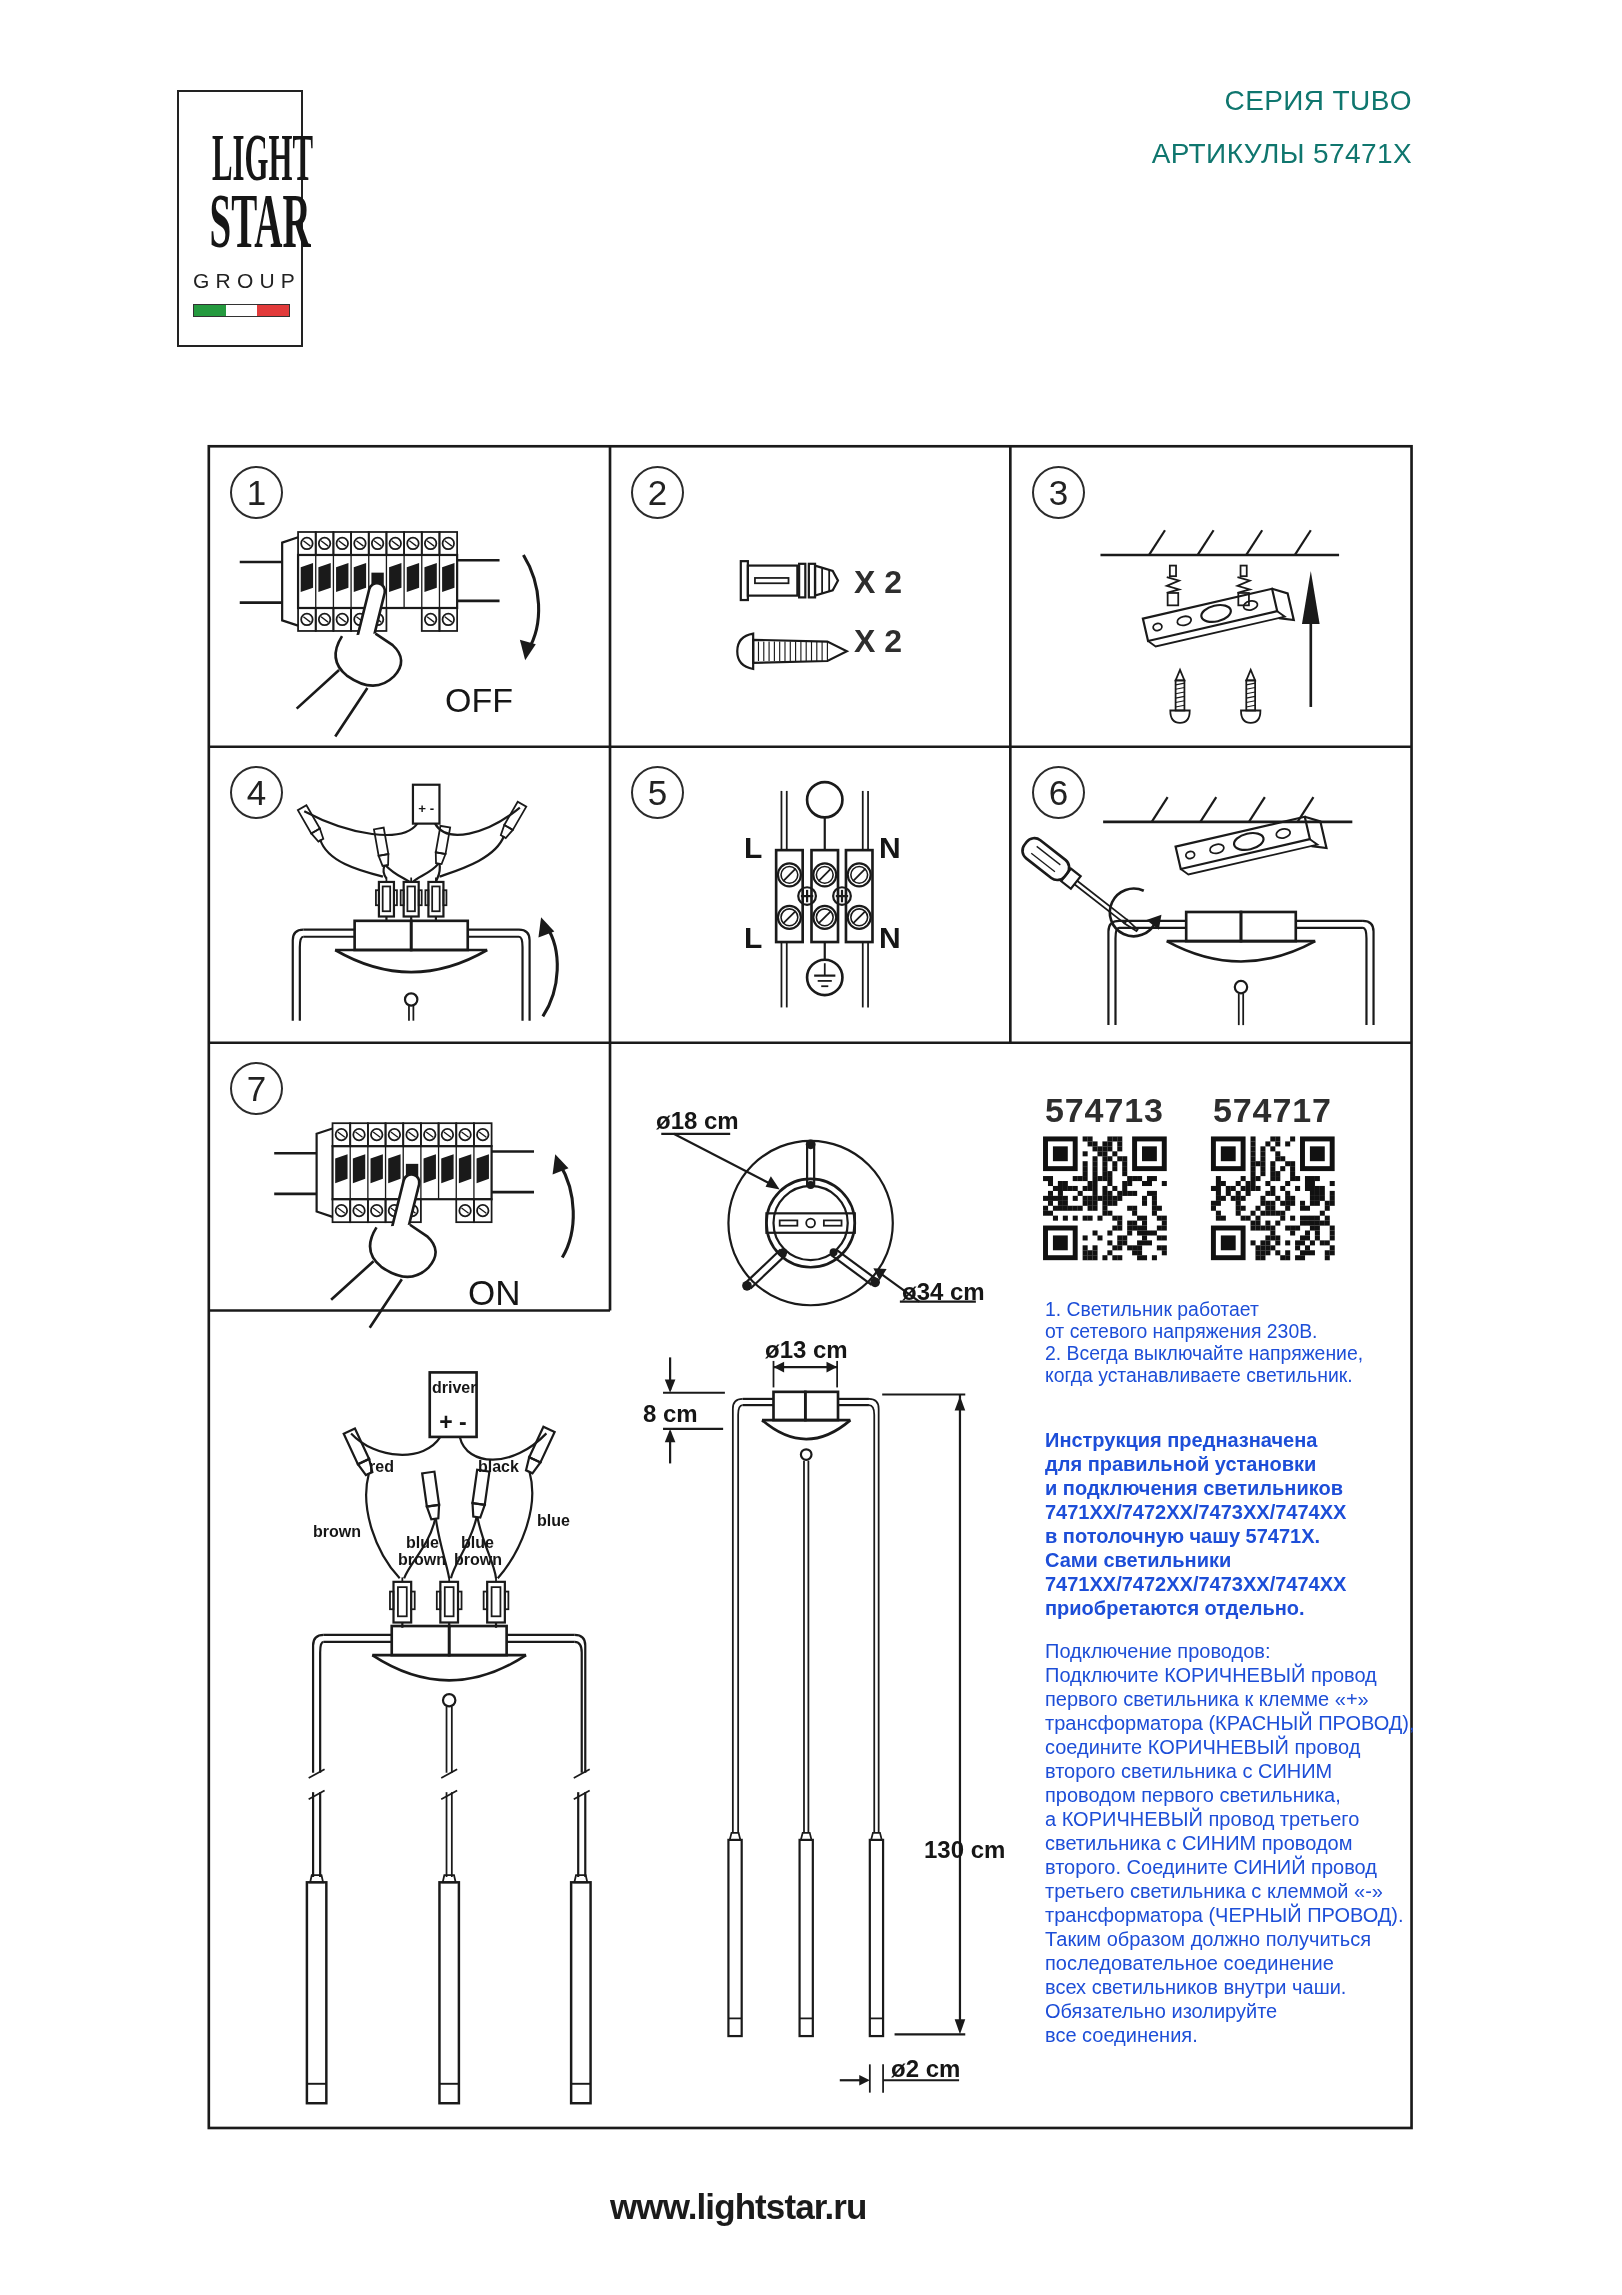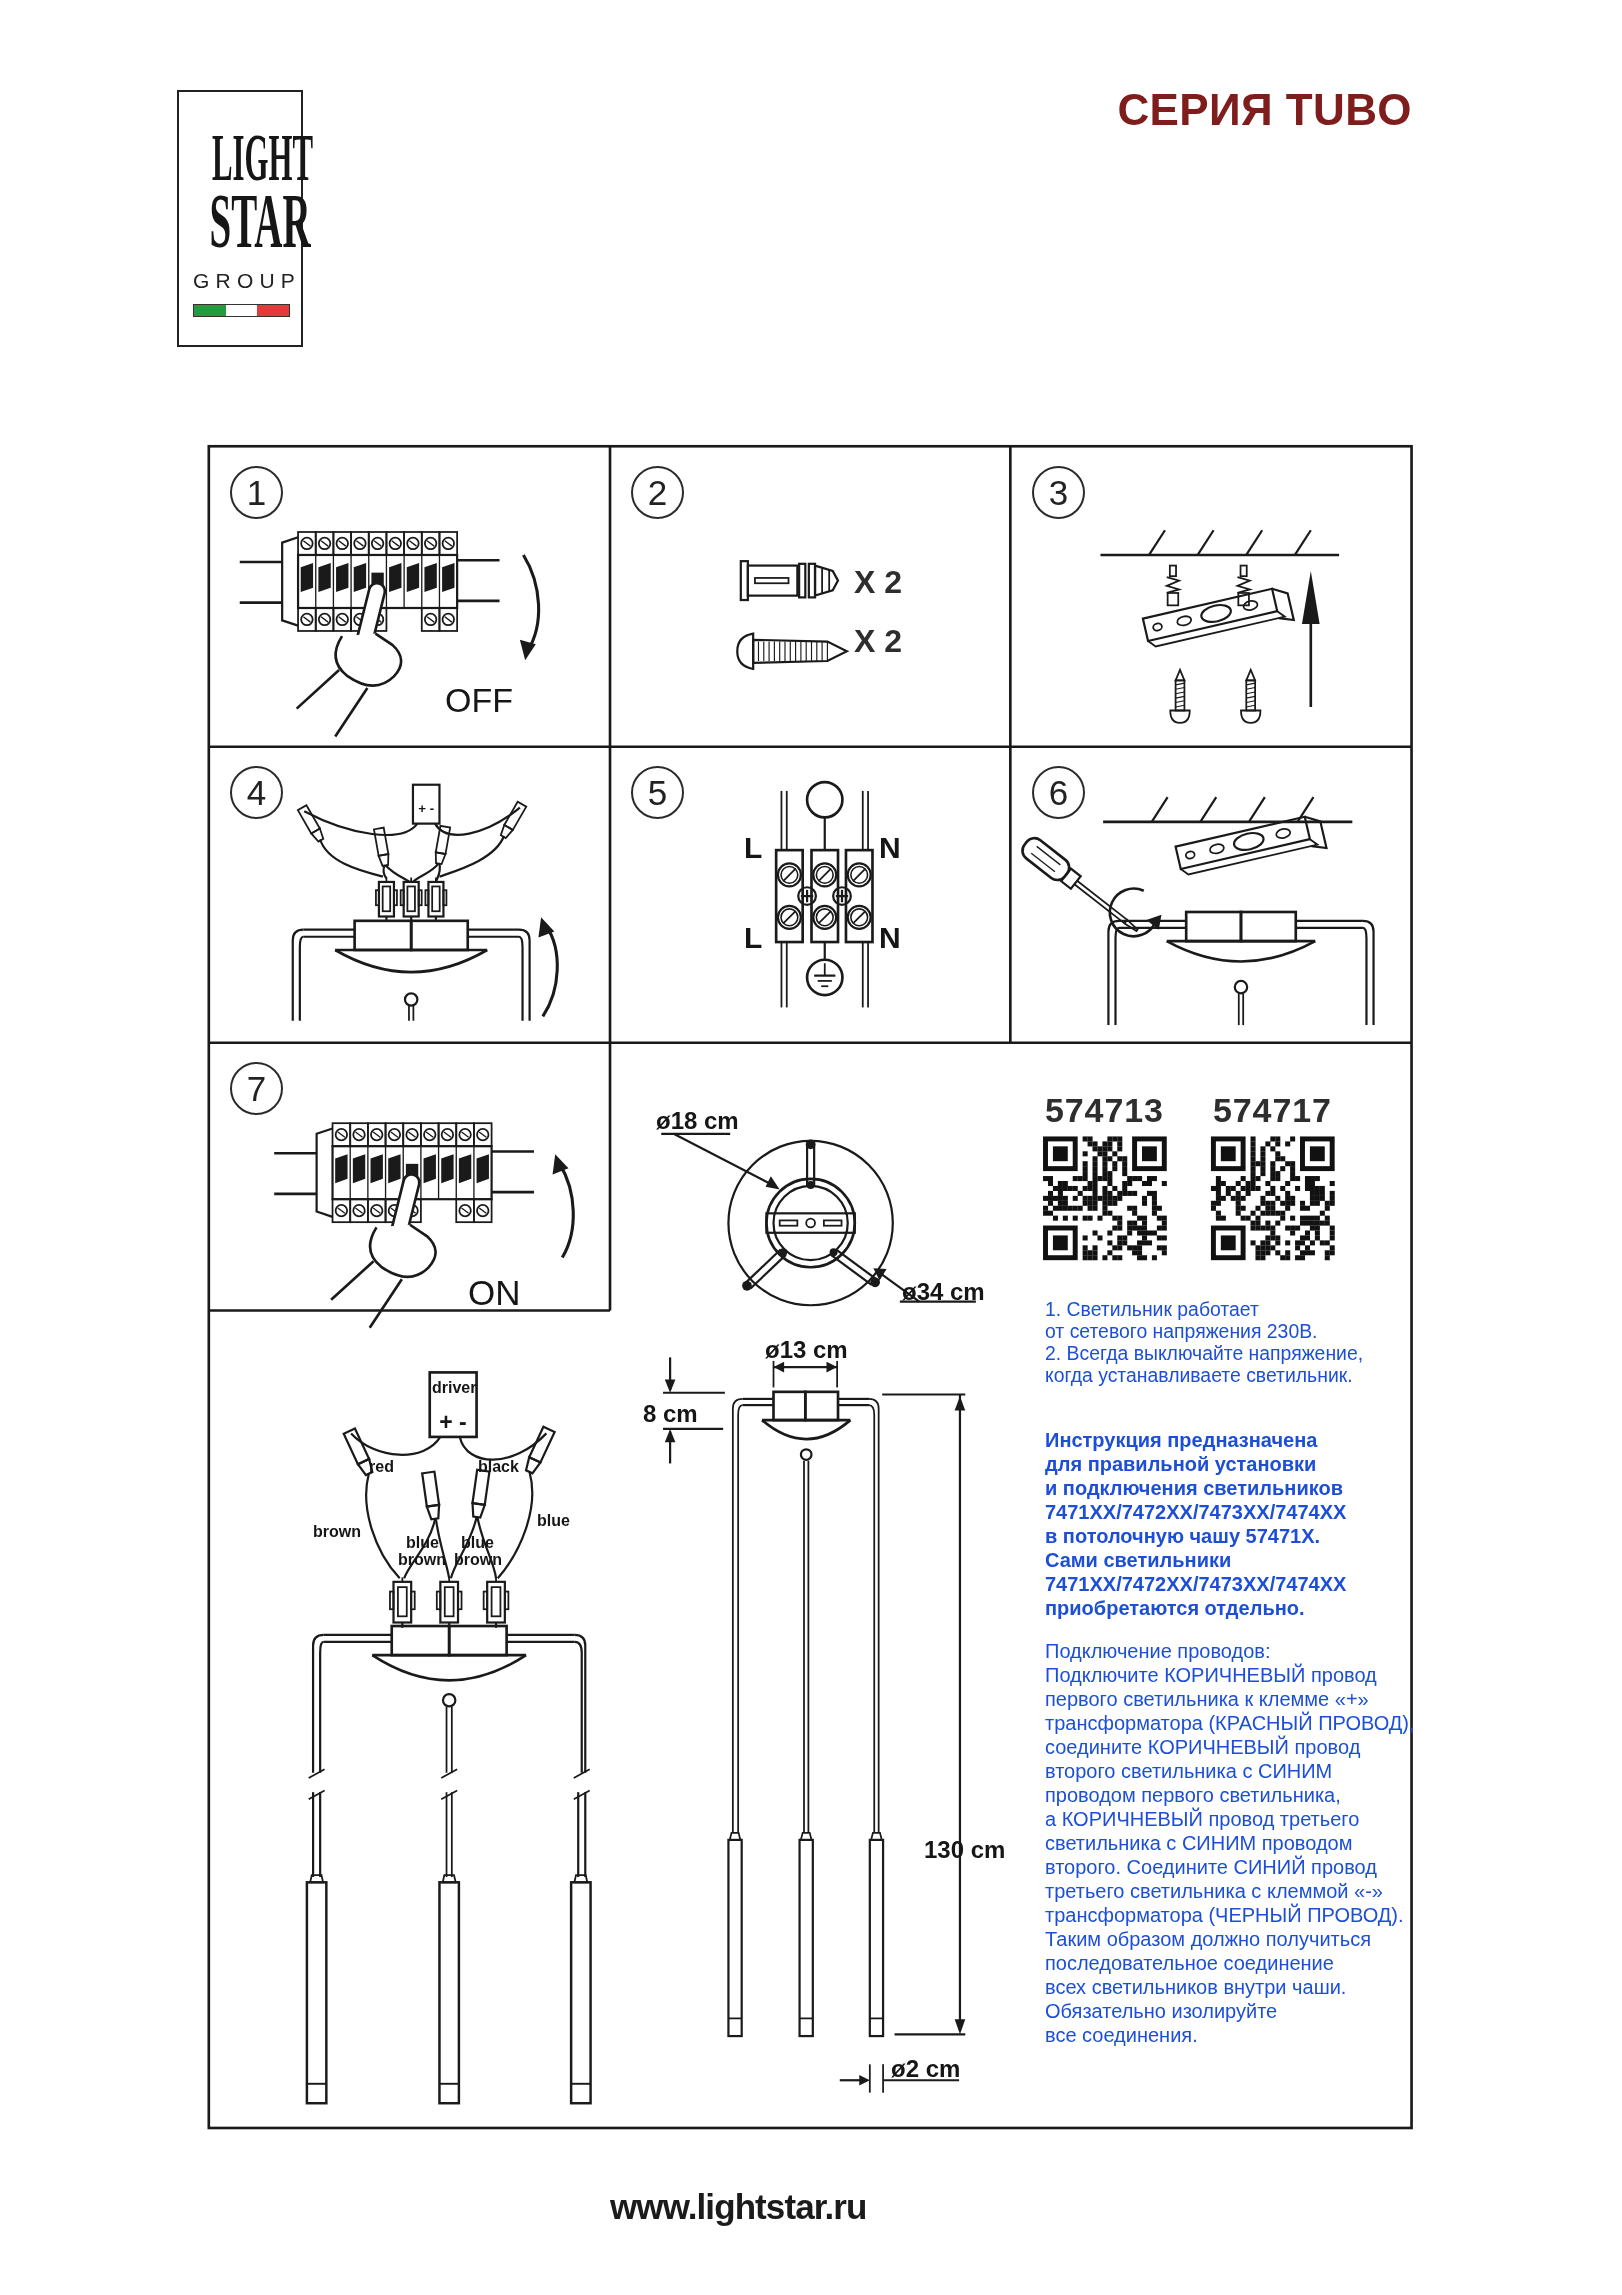--- a/index.html
+++ b/index.html
@@ -9,21 +9,21 @@
   
   .logo{position:absolute;left:177px;top:90px;width:126px;height:257px;border:2.7px solid #222;box-sizing:border-box;background:#fff}
   .logo-line{position:absolute;left:0;right:0;text-align:center;font-family:"Liberation Serif",serif;font-weight:bold;line-height:1}
   .logo-l1{top:32px;font-size:67px;transform:scaleX(.46)}
   .logo-l2{top:90px;font-size:78px;transform:scaleX(.5)}
   .logo-l3{position:absolute;left:0;right:0;top:177px;text-align:right;font-size:21px;font-weight:400;letter-spacing:6.2px;text-indent:6.2px;color:#222}
   .flag{position:absolute;left:14px;top:212px;width:95px;height:10.6px;border:0.9px solid #333;display:flex;box-sizing:content-box}
   .flag span{flex:1 1 auto;height:100%}
   .fg{background:#259a3f}.fw{background:#fff}.fr{background:#e23b3b}
   
-  .title{position:absolute;right:211px;font-weight:bold;white-space:nowrap;letter-spacing:0.4px;font-size:44px;color:#7f1d1d}
+  .title{position:absolute;right:211px;font-weight:normal;white-space:nowrap;letter-spacing:0.4px;font-size:28px;color:#0f766e}
   
   .step-circle{position:absolute;width:53px;height:53px;border:2.2px solid #2b2b2b;border-radius:50%;
                text-align:center;line-height:49px;font-size:35px;box-sizing:border-box;background:#fff;color:#222}
   
   .lbl{position:absolute;white-space:nowrap;font-weight:bold;color:#161616}
   .thin{font-weight:400}
   .note{position:absolute;white-space:pre-line;color:#1d4ed8}
   .footer{position:absolute;font-weight:bold;letter-spacing:-0.9px;font-size:35px;color:#1b1b1b}
 </style>
 </head>
@@ -989,20 +989,21 @@
     <div class="logo-line logo-l2">STAR</div>
     <div class="logo-l3">GROUP</div>
     <div class="flag">
         <span class="fg"></span>
         <span class="fw"></span>
         <span class="fr"></span>
       </div>
   </div>
 
   <div class="title" style="top:85px">СЕРИЯ TUBO</div>
+  <div class="title" style="top:138px">АРТИКУЛЫ 57471X</div>
 
   <div class="step-circle" style="left:230px;top:466px">1</div>
   <div class="step-circle" style="left:631px;top:466px">2</div>
   <div class="step-circle" style="left:1032px;top:466px">3</div>
   <div class="step-circle" style="left:230px;top:766px">4</div>
   <div class="step-circle" style="left:631px;top:766px">5</div>
   <div class="step-circle" style="left:1032px;top:766px">6</div>
   <div class="step-circle" style="left:230px;top:1062px">7</div>
 
   <div class="lbl thin" style="left:445px;top:681px;font-size:34px">OFF</div>

